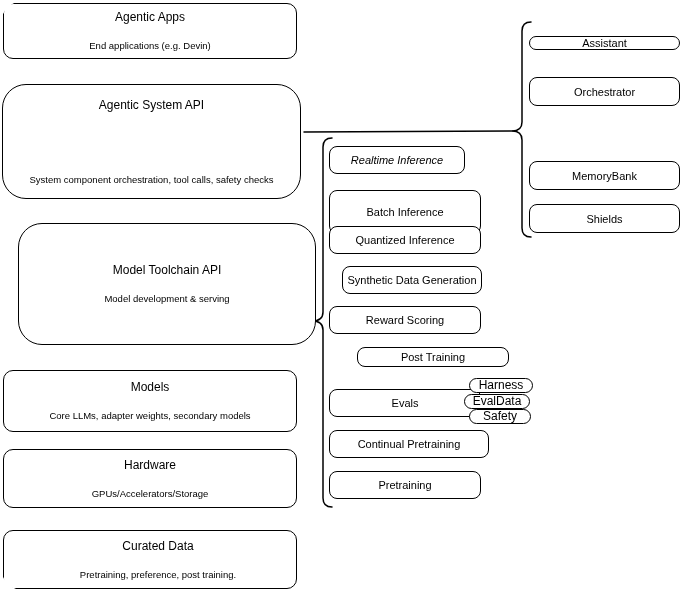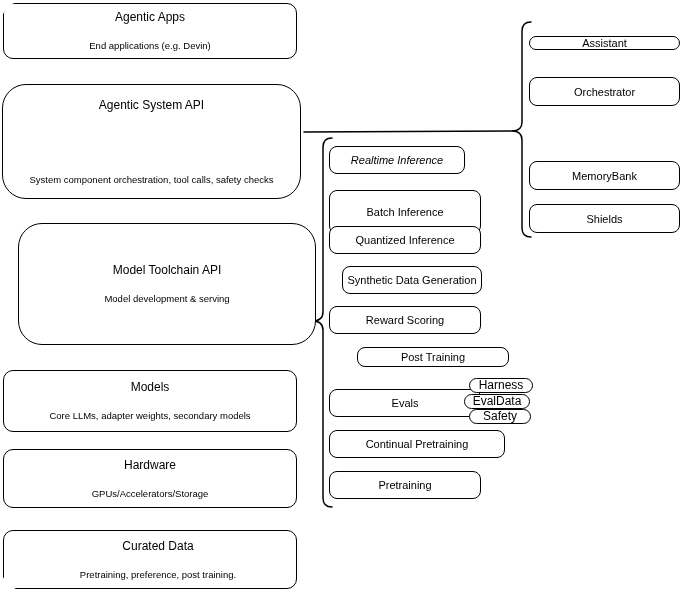--- a/index.html
+++ b/index.html
@@ -85,21 +85,21 @@
     <div class="node-sub">Pretraining, preference, post training.</div>
   </div>
 
   <div class="node svc" style="left:329px;top:146px;width:136px;height:28px;font-style:italic;">Realtime Inference</div>
   <div class="node svc" style="left:329px;top:190px;width:152px;height:44px;">Batch Inference</div>
   <div class="node svc" style="left:329px;top:226px;width:152px;height:28px;">Quantized Inference</div>
   <div class="node svc" style="left:342px;top:266px;width:140px;height:28px;">Synthetic Data Generation</div>
   <div class="node svc" style="left:329px;top:306px;width:152px;height:28px;">Reward Scoring</div>
   <div class="node svc" style="left:329px;top:347px;width:152px;height:20px;margin-left:28px;">Post Training</div>
   <div class="node svc" style="left:329px;top:389px;width:152px;height:28px;">Evals</div>
-  <div class="node svc" style="left:329px;top:430px;width:176px;height:28px;">Continual Pretraining</div>
+  <div class="node svc" style="left:329px;top:430px;width:160px;height:28px;">Continual Pretraining</div>
   <div class="node svc" style="left:329px;top:471px;width:152px;height:28px;text-align:center;">Pretraining</div>
 
   <div class="pill" style="left:469px;top:378px;width:64px;height:15px;">Harness</div>
   <div class="pill" style="left:464px;top:394px;width:66px;height:15px;">EvalData</div>
   <div class="pill" style="left:469px;top:409px;width:62px;height:15px;">Safety</div>
 
   <div class="node comp" style="left:529px;top:36px;width:151px;height:14px;">Assistant</div>
   <div class="node comp" style="left:529px;top:77px;width:151px;height:29px;">Orchestrator</div>
   <div class="node comp" style="left:529px;top:161px;width:151px;height:29px;">MemoryBank</div>
   <div class="node comp" style="left:529px;top:204px;width:151px;height:29px;">Shields</div>

